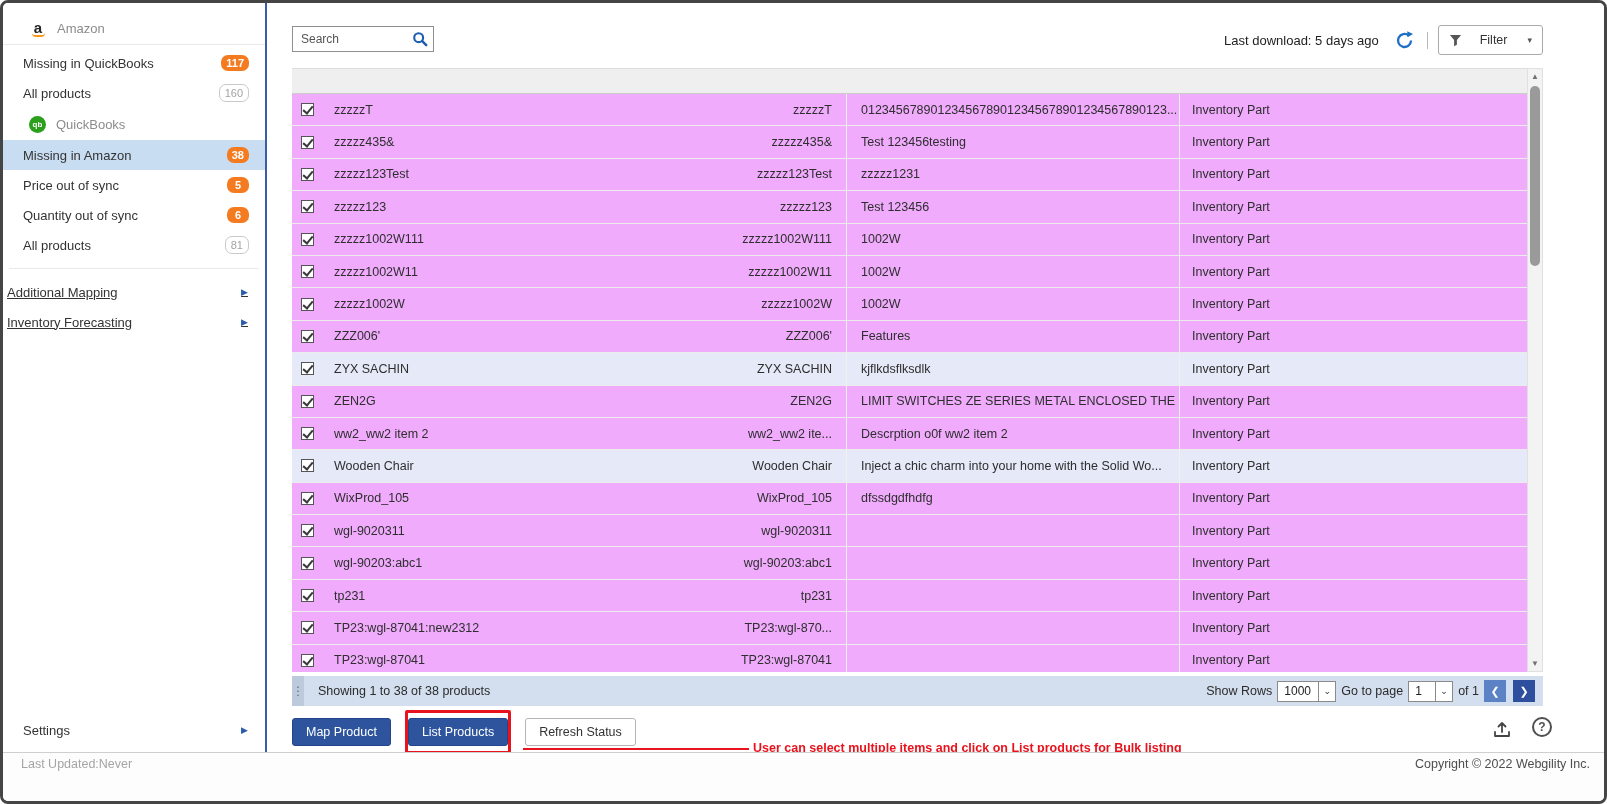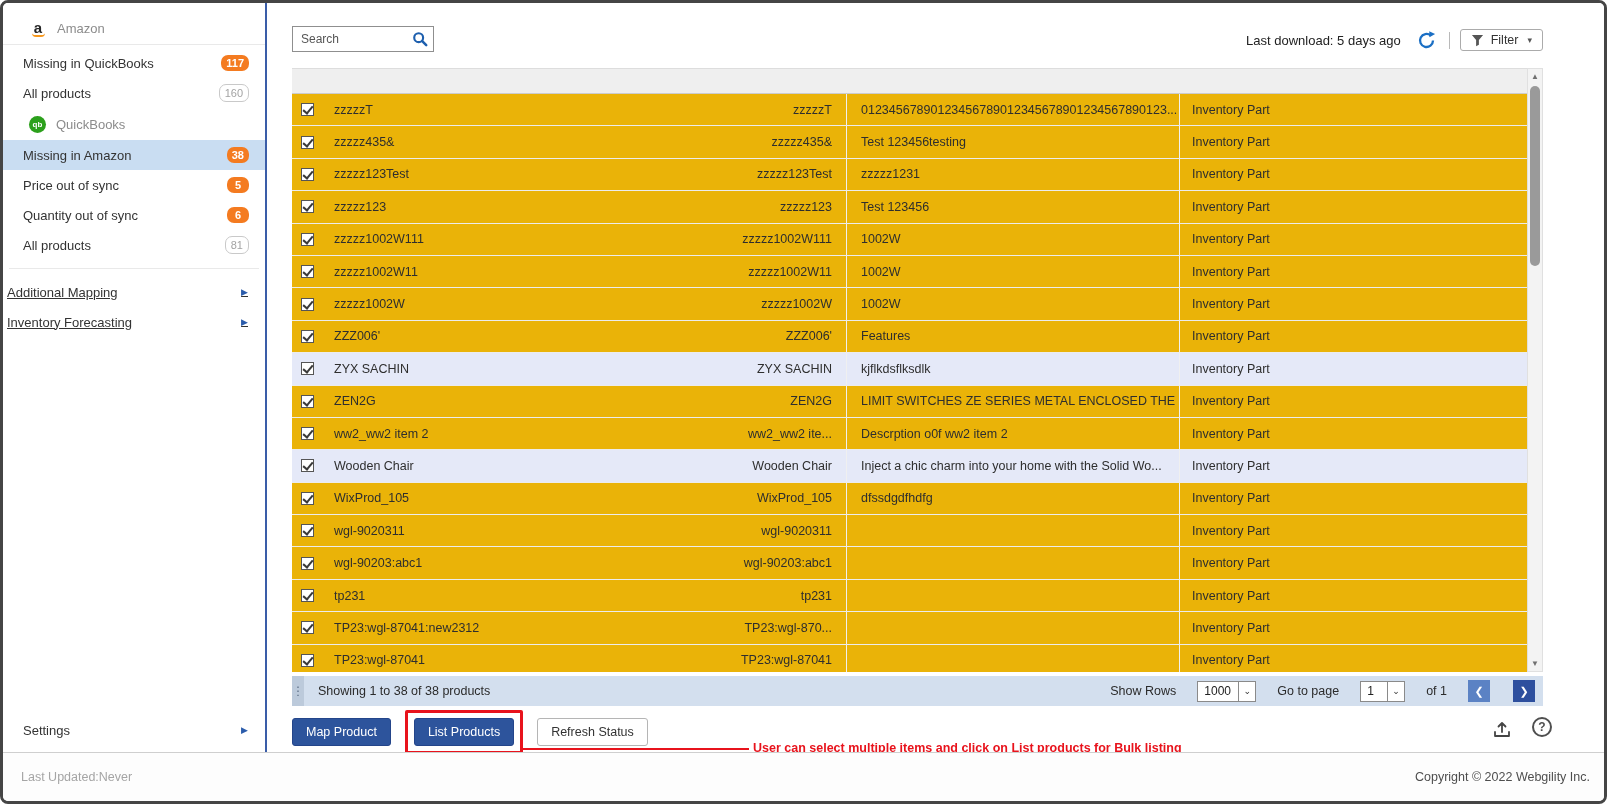--- a/index.html
+++ b/index.html
@@ -22,52 +22,52 @@
   .side-item { display:flex; align-items:center; height:30px; padding:0 16px 0 20px; font-size:13px; color:#333; cursor:pointer; }
   .side-item.selected { background:#c9ddf2; }
   .badge { margin-left:auto; font-size:11px; font-weight:bold; padding:2px 5px; border-radius:7px; min-width:22px; text-align:center; }
   .badge.orange { background:#f47b20; color:#fff; }
   .badge.gray { background:#fff; color:#a3a3a3; border:1px solid #c9c9c9; font-weight:normal; }
   .side-link { display:flex; align-items:center; height:30px; padding:0 17px 0 4px; font-size:13px; color:#333; cursor:pointer;text-decoration:underline; }
   .caret { margin-left:auto; color:#2b5cab; font-size:9px; }
   .side-settings { position:absolute; left:0; bottom:7px; width:100%; display:flex; align-items:center; height:30px; padding:0 17px 0 20px; font-size:13px; color:#333; cursor:pointer; }
 
   
-  .footer { position:absolute; left:0; top:749px; width:100%; height:49px; border-top:1px solid #cfcfcf; background:#fdfdfd; display:flex; justify-content:space-between; align-items:flex-start; padding:17px 14px 0 18px; }
+  .footer { position:absolute; left:0; top:749px; width:100%; height:49px; border-top:1px solid #cfcfcf; background:#fdfdfd; display:flex; justify-content:space-between; align-items:flex-start; padding:4px 14px 0 18px; }
   .footer .left { color:#a5a5a5; font-size:12.5px; }
   .footer .right { color:#4e4e4e; font-size:12.5px; }
 
   
   .main { position:absolute; left:264px; top:0; width:1337px; height:749px; background:#fff; }
 
   .search-box { position:absolute; left:25px; top:23px; display:flex; align-items:center; width:142px; height:26px; border:1px solid #8f8f8f; background:#fff; padding:0 5px 0 8px; }
   .search-box input { border:none; outline:none; flex:1; width:100px; font-size:12px; font-family:inherit; color:#333; background:transparent; }
   .search-box input::placeholder { color:#555; opacity:1; }
 
   .toolbar-right { position:absolute; right:61px; top:23px; height:28px; display:flex; align-items:center; gap:10px; }
   .last-download { font-size:13px; color:#222; margin-right:4px; }
   .refresh-btn { width:24px; height:24px; display:flex; align-items:center; justify-content:center; cursor:pointer; }
   .vdiv { width:1px; height:17px; background:#b9b9b9; }
-  .filter-btn { display:flex; align-items:center; gap:7px; height:22px; padding:0 10px; border:1px solid #ababab; border-radius:3px; background:#fff; font-size:12.5px; color:#333; cursor:pointer; }
+  .filter-btn { display:flex; align-items:center; gap:18px; height:30px; padding:0 10px; border:1px solid #ababab; border-radius:3px; background:#fff; font-size:12.5px; color:#333; cursor:pointer; }
   .filter-btn .fcaret { font-size:9px; color:#555; margin-left:2px; }
 
   
   .table { position:absolute; left:25px; top:65px; width:1235px; }
   .thead { display:flex; height:26px; background:#efefef; border-top:1px solid #ddd; border-bottom:1px solid #ccc; }
   .hcell { display:flex; align-items:center; justify-content:center; font-size:10.5px; color:#555; letter-spacing:.3px; border-right:1px solid #ddd; overflow:hidden; white-space:nowrap; cursor:pointer;margin-top:40px; }
   .hcell:last-child { border-right:none; }
   .hcell.c-name { background:#a6b0d6; color:#fff; border-right-color:#9aa5cf; }
   .c-check { width:30px; flex:none; justify-content:center; }
   .c-name { width:337px; flex:none; }
   .c-asin { width:80px; flex:none; }
   .c-itemname { width:107px; flex:none; }
   .c-desc { width:333px; flex:none; }
   .c-type { flex:1; }
   .tbody { height:578px; overflow:hidden; background:#fff; }
-  .trow { display:flex; height:32.4px; border-bottom:1px solid #ececec; background:#eab308; cursor:pointer; }
+  .trow { display:flex; height:32.4px; border-bottom:1px solid #ececec; background:#f0abfc; cursor:pointer; }
   .trow.highlighted { background:#e5e9f8; }
   .cell { display:flex; align-items:center; font-size:12.5px; color:#2e2e2e; overflow:hidden; white-space:nowrap; }
   .cell.c-check { justify-content:center; }
   .cell.c-name { padding-left:12px; }
   .cell.c-itemname { justify-content:flex-end; padding-right:14px; }
   .cell.c-desc { padding-left:14px; border-left:1px solid #f0f0f0; }
   .cell.c-type { padding-left:12px; border-left:1px solid #f0f0f0; }
 
   .checkbox { width:13px; height:13px; border:1px solid #555; background:#fff; display:inline-block; position:relative; flex:none; cursor:pointer; }
   .checkbox.checked::after { content:""; position:absolute; left:1px; top:2px; width:8px; height:4px; border-left:2px solid #3a3a3a; border-bottom:2px solid #3a3a3a; transform:rotate(-50deg); }
@@ -75,35 +75,35 @@
   
   .scrollbar { position:absolute; left:1260px; top:65px; width:16px; height:604px; background:#f3f3f3; border:1px solid #e0e0e0; display:flex; flex-direction:column; }
   .sb-btn { height:15px; font-size:8px; color:#707070; display:flex; align-items:center; justify-content:center; cursor:pointer; flex:none; }
   .sb-track { flex:1; position:relative; }
   .sb-thumb { position:absolute; top:2px; left:2px; width:10px; height:180px; background:#9a9a9a; border-radius:5px; cursor:pointer; }
 
   
   .pagination { position:absolute; left:25px; top:673px; width:1251px; height:30px; background:#d3dfee; display:flex; align-items:center; font-size:12.5px; color:#2b2b2b; }
   .grip { width:12px; height:100%; background:#bccadb; color:#5d6f85; display:flex; align-items:center; justify-content:center; font-size:12px; cursor:pointer; flex:none; }
   .showing { margin-left:14px; }
-  .pag-right { margin-left:auto; display:flex; align-items:center; gap:21px; margin-right:8px; }
+  .pag-right { margin-left:auto; display:flex; align-items:center; gap:5px; margin-right:8px; }
   .fake-select { display:flex; align-items:center; background:#fff; border:1px solid #8a8a8a; height:21px; cursor:pointer; }
   .fs-value { padding:0 6px; font-size:12px; color:#222; }
   .fs-value.rows { min-width:40px; }
   .fs-value.page { min-width:26px; }
   .fs-btn { width:17px; height:100%; border-left:1px solid #8a8a8a; display:flex; align-items:center; justify-content:center; font-size:9px; color:#333; background:#fff; }
   .pg-btn { width:22px; height:22px; display:flex; align-items:center; justify-content:center; color:#fff; font-size:11px; cursor:pointer; }
   .pg-prev { background:#5b82c4; }
   .pg-next { background:#2d4f9e; margin-left:2px; }
 
   
   .actions { position:absolute; left:25px; top:706px; height:46px; display:flex; align-items:center; }
   .btn-primary { background:#2d549c; color:#fff; font-size:12.5px; padding:6px 13px; border-radius:3px; border:1px solid #24458a; cursor:pointer; white-space:nowrap; }
   .map-btn { margin-right:14px; }
-  .red-box { border:3px solid #e8131c; padding:5px 6px; border-radius:2px; margin-right:14px; }
+  .red-box { border:3px solid #e8131c; padding:5px 0; border-radius:2px; margin-right:14px; }
   .btn-secondary { background:#fff; color:#333; border:1px solid #b5b5b5; font-size:12.5px; padding:6px 13px; border-radius:3px; cursor:pointer; white-space:nowrap; }
 
   .annot-line { position:absolute; left:256px; top:745px; width:226px; height:2px; background:#e8131c; }
   .annot-text { position:absolute; left:486px; top:738px; color:#e8131c; font-weight:bold; font-size:12.5px; white-space:nowrap; }
 
   .icon-upload { position:absolute; right:92px; top:716px; cursor:pointer; }
   .icon-help { position:absolute; right:52px; top:714px; width:20px; height:20px; border:2px solid #4f4f4f; border-radius:50%; color:#4f4f4f; font-weight:bold; font-size:12px; display:flex; align-items:center; justify-content:center; cursor:pointer; }
 </style>
 </head>
 <body>

